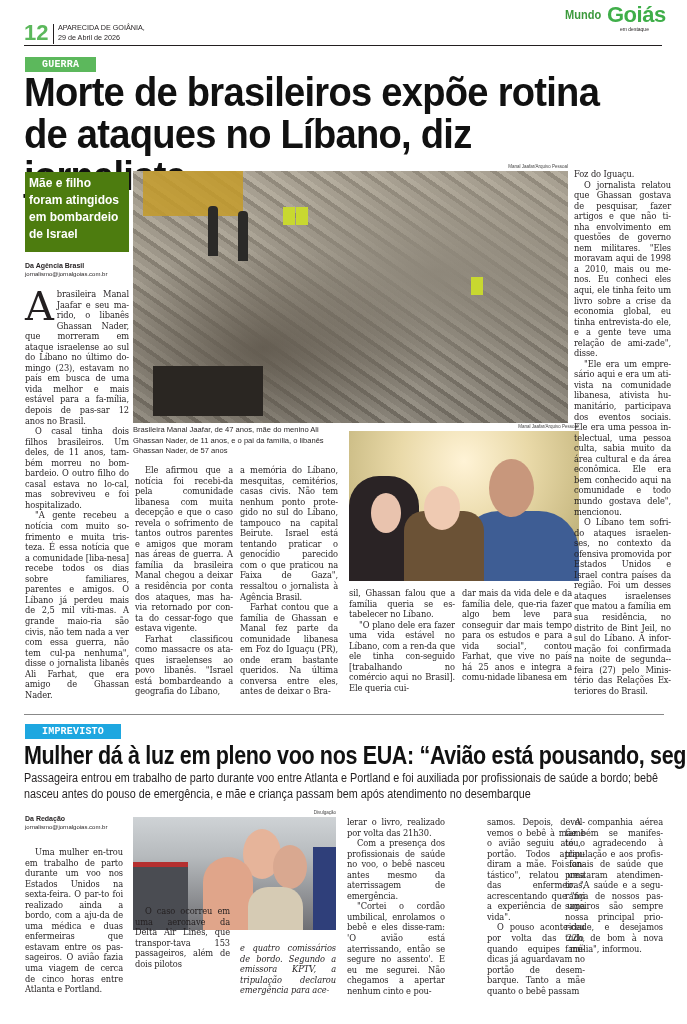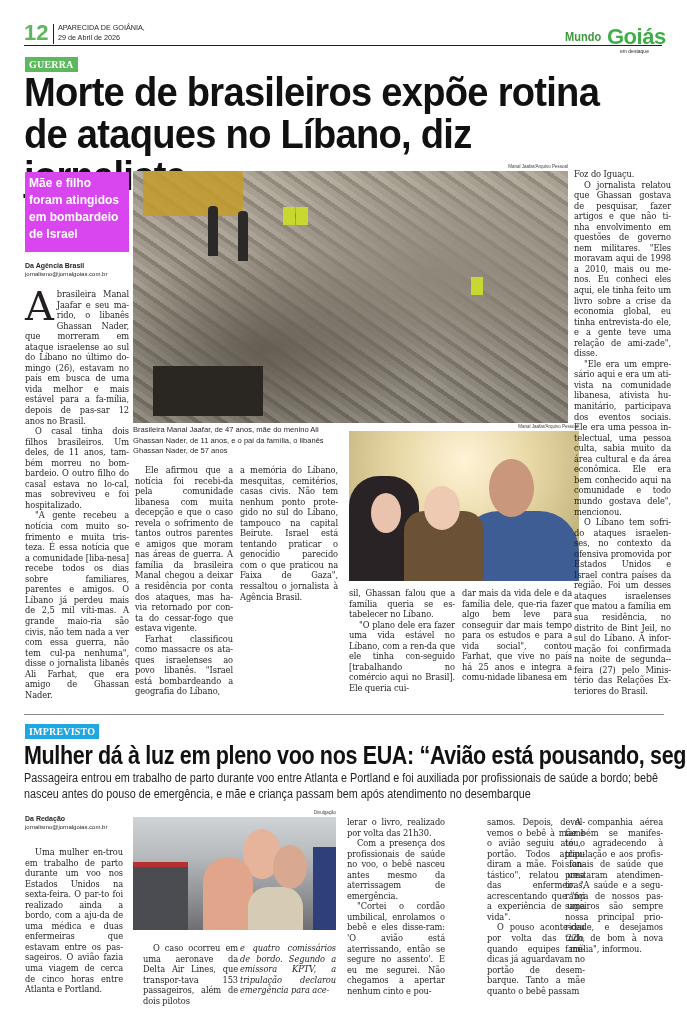--- a/index.html
+++ b/index.html
@@ -6,35 +6,35 @@
   html, body { width: 687px; height: 1024px; background: #ffffff; overflow: hidden; }
   body { position: relative; font-family: "DejaVu Serif", serif; color: #231f20; }
 
   .abs { position: absolute; }
 
   
   .page-num { left: 24px; top: 22px; font-family: "Liberation Sans", sans-serif; font-weight: bold; font-size: 22px; color: #5cb85c; line-height: 22px; }
   .hdr-sep { left: 53px; top: 24px; width: 1px; height: 20px; background: #231f20; }
   .hdr-place { left: 58px; top: 23px; font-family: "Liberation Sans", sans-serif; font-size: 8px; line-height: 10px; color: #231f20; transform: scaleX(0.9); transform-origin: left; }
   .hdr-rule { left: 24px; top: 45px; width: 638px; height: 1px; background: #231f20; }
-  .logo { left: 565px; top: 26px; width: 115px; height: 30px; text-align: right; }
+  .logo { left: 565px; top: 4px; width: 115px; height: 30px; text-align: right; }
   .logo .mundo { position: absolute; left: 0; top: 3px; font-family: "Liberation Sans", sans-serif; font-weight: bold; font-size: 13px; color: #3c9a3c; transform: scaleX(0.85); transform-origin: left; }
   .logo .goias { position: absolute; left: 42px; top: -2px; font-family: "Liberation Sans", sans-serif; font-weight: bold; font-size: 22px; color: #3fae49; letter-spacing: -0.5px; }
   .logo .emdest { position: absolute; left: 55px; top: 22px; font-size: 5px; color: #231f20; font-family: "Liberation Sans", sans-serif; }
 
   
-  .tag { font-family: Liberation Serif, serif; font-weight: bold; font-size: 10px; color: #fff; padding: 2px 4px; line-height: 11px; letter-spacing: 0.2px; }
+  .tag { font-family: Liberation Mono, monospace; font-weight: bold; font-size: 10px; color: #fff; padding: 2px 17px; line-height: 11px; letter-spacing: 0.2px; }
   .tag.green { background: #5cb85c; left: 25px; top: 57px; }
   .tag.blue { background: #1ea7e0; left: 25px; top: 724px; }
 
   
   .h1 { left: 24px; top: 71px; width: 650px; font-family: "Liberation Sans", sans-serif; font-weight: bold; font-size: 41px; line-height: 42px; color: #111; letter-spacing: -0.8px; transform: scaleX(0.93); transform-origin: left; }
 
   
-  .sidebox { left: 25px; top: 172px; width: 104px; height: 80px; background: #d946ef; color: #fff; font-family: "Liberation Sans", sans-serif; font-weight: bold; font-size: 12px; line-height: 17px; padding: 3px 4px; }
+  .sidebox { left: 25px; top: 172px; width: 104px; height: 80px; background: #4d7c0f; color: #fff; font-family: "Liberation Sans", sans-serif; font-weight: bold; font-size: 12px; line-height: 17px; padding: 3px 4px; }
   .byline { font-family: "Liberation Sans", sans-serif; font-size: 6px; line-height: 8px; color: #231f20; }
   .byline b { font-size: 7px; display: block; }
 
   
   .photo-rubble { left: 133px; top: 171px; width: 435px; height: 252px; background:
       linear-gradient(180deg, rgba(180,170,150,0.4), rgba(90,85,75,0.4)),
       radial-gradient(ellipse at 30% 70%, #5a5248 0%, transparent 40%),
       radial-gradient(ellipse at 70% 40%, #8d877c 0%, transparent 50%),
       repeating-linear-gradient(35deg, #a39d92 0 6px, #7d776d 6px 10px, #b8b2a6 10px 15px);
   }
@@ -118,32 +118,33 @@
 <div class="abs photo-family">
   <div class="p1"></div>
   <div class="p1f"></div>
   <div class="p3"></div>
   <div class="p3f"></div>
   <div class="p2"></div>
   <div class="p2f"></div>
 </div>
 
 <div class="abs col" style="left:25px; top:289px; width:104px;">
-  <p class="noindent"><span class="dropcap">A</span><span>brasileira Manal Jaafar e seu ma-rido, o libanês Ghassan Nader, que morreram em ataque israelense ao sul do Líbano no último do-mingo (26), estavam no país em busca de uma vida melhor e mais estável para a fa-mília, depois de pas-sar 12 anos no Brasil.</span></p>
+  <p class="noindent"><span class="dropcap">A</span><span>brasileira Manal Jaafar e seu ma-rido, o libanês Ghassan Nader, que morreram em ataque israelense ao sul do Líbano no último do-mingo (23), estavam no país em busca de uma vida melhor e mais estável para a fa-mília, depois de pas-sar 12 anos no Brasil.</span></p>
   <p>O casal tinha dois filhos brasileiros. Um deles, de 11 anos, tam-bém morreu no bom-bardeio. O outro filho do casal estava no lo-cal, mas sobreviveu e foi hospitalizado.</p>
   <p>"A gente recebeu a notícia com muito so-frimento e muita tris-teza. É essa notícia que a comunidade [liba-nesa] recebe todos os dias sobre familiares, parentes e amigos. O Líbano já perdeu mais de 2,5 mil víti-mas. A grande maio-ria são civis, não tem nada a ver com essa guerra, não tem cul-pa nenhuma", disse o jornalista libanês Ali Farhat, que era amigo de Ghassan Nader.</p>
 </div>
 
 <div class="abs col" style="left:135px; top:465px; width:98px;">
   <p>Ele afirmou que a notícia foi recebi-da pela comunidade libanesa com muita decepção e que o caso revela o sofrimento de tantos outros parentes e amigos que moram nas áreas de guerra. A família da brasileira Manal chegou a deixar a residência por conta dos ataques, mas ha-via retornado por con-ta do cessar-fogo que estava vigente.</p>
   <p>Farhat classificou como massacre os ata-ques israelenses ao povo libanês. "Israel está bombardeando a geografia do Líbano,</p>
 </div>
 
 <div class="abs col" style="left:240px; top:465px; width:98px;">
   <p class="noindent">a memória do Líbano, mesquitas, cemitérios, casas civis. Não tem nenhum ponto prote-gido no sul do Líbano, tampouco na capital Beirute. Israel está tentando praticar o genocídio parecido com o que praticou na Faixa de Gaza", ressaltou o jornalista à Agência Brasil.</p>
+  <p>Farhat contou que a família de Ghassan e Manal fez parte da comunidade libanesa em Foz do Iguaçu (PR), onde eram bastante queridos. Na última conversa entre eles, antes de deixar o Bra-</p>
 </div>
 
 <div class="abs col" style="left:349px; top:588px; width:106px;">
   <p class="noindent">sil, Ghassan falou que a família queria se es-tabelecer no Líbano.</p>
   <p>"O plano dele era fazer uma vida estável no Líbano, com a ren-da que ele tinha con-seguido [trabalhando no comércio aqui no Brasil]. Ele queria cui-</p>
 </div>
 
 <div class="abs col" style="left:462px; top:588px; width:110px;">
   <p class="noindent">dar mais da vida dele e da família dele, que-ria fazer algo bem leve para conseguir dar mais tempo para os estudos e para a vida social", contou Farhat, que vive no país há 25 anos e integra a comu-nidade libanesa em</p>
 </div>
@@ -172,21 +173,21 @@
   <div class="seat2"></div>
   <div class="w2"></div>
   <div class="w3"></div>
   <div class="w1"></div>
   <div class="baby"></div>
 </div>
 
 <div class="abs col" style="left:25px; top:847px; width:98px;">
   <p>Uma mulher en-trou em trabalho de parto durante um voo nos Estados Unidos na sexta-feira. O par-to foi realizado ainda a bordo, com a aju-da de uma médica e duas enfermeiras que estavam entre os pas-sageiros. O avião fazia uma viagem de cerca de cinco horas entre Atlanta e Portland.</p>
 </div>
-<div class="abs col" style="left:135px; top:943px; width:95px;margin-left:8px;">
+<div class="abs col" style="left:135px; top:906px; width:95px;">
   <p>O caso ocorreu em uma aeronave da Delta Air Lines, que transpor-tava 153 passageiros, além de dois pilotos</p>
 </div>
 <div class="abs col" style="left:240px; top:943px; width:96px;font-style:italic;">
   <p class="noindent">e quatro comissários de bordo. Segundo a emissora KPTV, a tripulação declarou emergência para ace-</p>
 </div>
 <div class="abs col" style="left:347px; top:817px; width:98px;">
   <p class="noindent">lerar o livro, realizado por volta das 21h30.</p>
   <p>Com a presença dos profissionais de saúde no voo, o bebê nasceu antes mesmo da aterrissagem de emergência.</p>
   <p>"Cortei o cordão umbilical, enrolamos o bebê e eles disse-ram: 'O avião está aterrissando, então se segure no assento'. E eu me segurei. Não chegamos a apertar nenhum cinto e pou-</p>
 </div>

